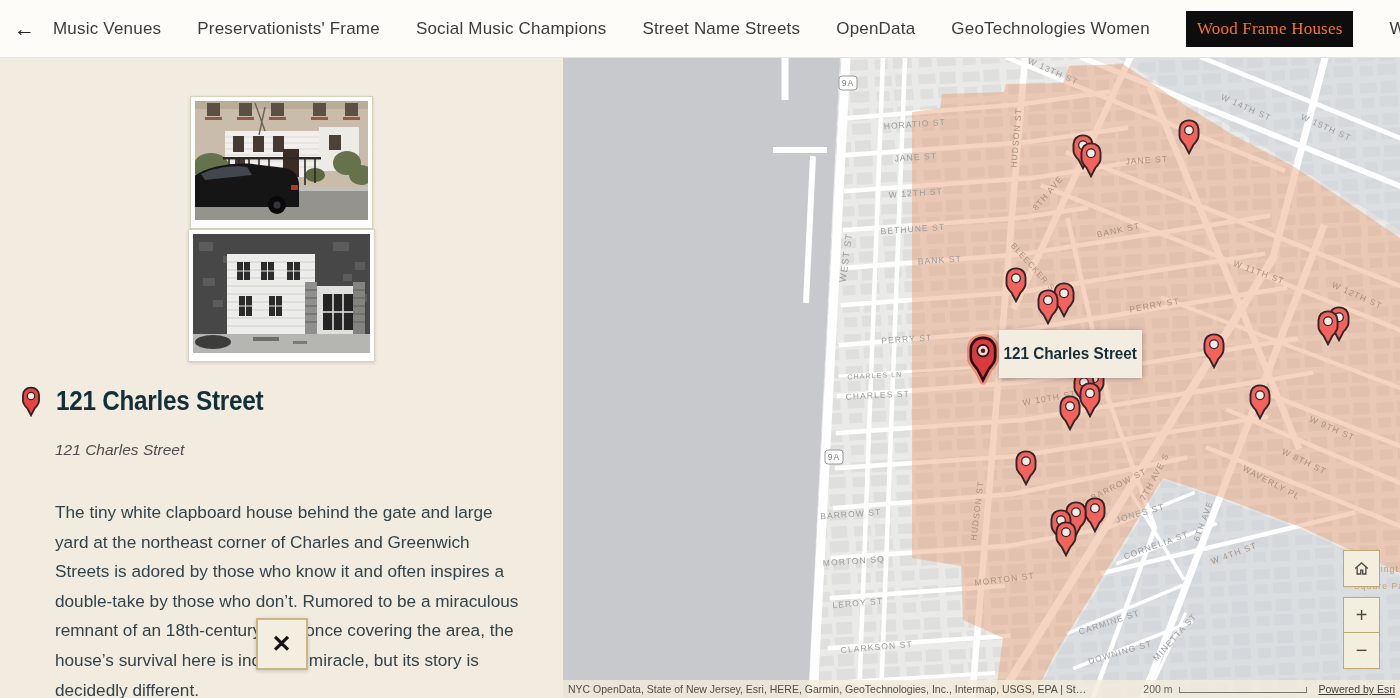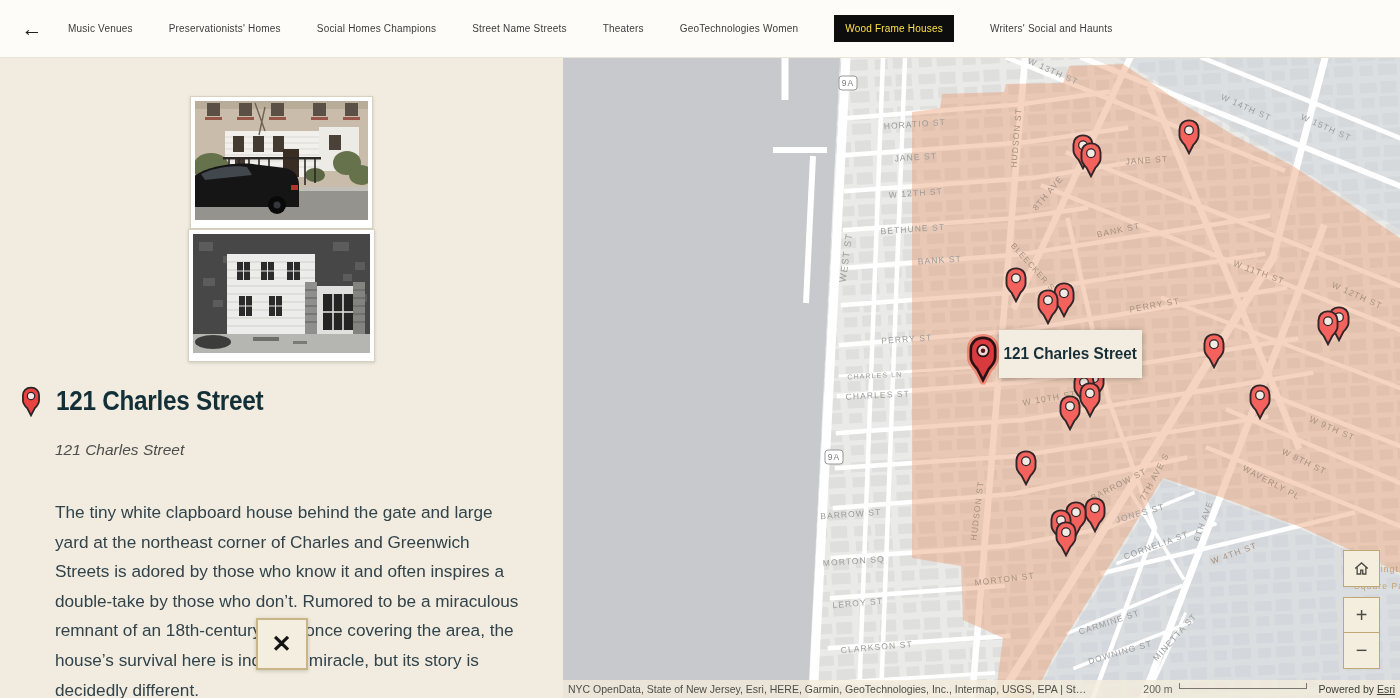--- a/index.html
+++ b/index.html
@@ -4,22 +4,22 @@
 <style>
   * { margin:0; padding:0; box-sizing:border-box; }
   html,body { width:1400px; height:698px; overflow:hidden; font-family:"Liberation Sans",sans-serif; background:#f1ecdf; }
 
   
   .topnav { position:absolute; left:0; top:0; width:1400px; height:58px; background:#fdfcf8;
             border-bottom:1px solid #e8e4d8; display:flex; align-items:center; z-index:30; }
   .back-btn { background:none; border:none; font-size:21px; color:#222; margin:0 0 0 14px; width:36px;
               cursor:pointer; line-height:1; }
   .nav-items { display:flex; align-items:center; gap:36px; margin-left:18px; }
-  .nav-item { font-size:10px; color:#3c3c3c; white-space:nowrap; cursor:pointer; letter-spacing:.2px;text-align:center; }
-  .nav-item.active { background:#0d0d0d; color:#fde047; padding:8px 11px; }
+  .nav-item { font-size:17px; color:#3c3c3c; white-space:nowrap; cursor:pointer; letter-spacing:.2px;text-align:center; }
+  .nav-item.active { background:#0d0d0d; color:#f97316; padding:8px 11px;font-family:Liberation Serif, serif; }
 
   
   .panel { position:absolute; left:0; top:58px; width:563px; height:640px; background:#f1ecdf; z-index:10; }
   .photos { position:absolute; left:0; top:38px; width:563px; display:flex; flex-direction:column; align-items:center; }
   .photo { background:#fff; padding:4px; border:1px solid #d8d1c0; box-shadow:0 1px 3px rgba(0,0,0,.15); }
   .photo + .photo { margin-top:0; }
   .heading-row { position:absolute; left:20px; top:328px; display:flex; align-items:center; }
   .page-title { font-size:27px; font-weight:bold; color:#132f38; letter-spacing:-.3px; margin-left:14px;
                 transform:scaleX(.9); transform-origin:left center; white-space:nowrap; }
   .subtitle { position:absolute; left:55px; top:383px; font-style:italic; font-size:15.5px; color:#4e4e4e; }
@@ -42,37 +42,37 @@
   .ctrl { position:absolute; background:#f3eedd; border:1px solid #bda876; color:#4c4c45; cursor:pointer;
           display:flex; align-items:center; justify-content:center; z-index:7; }
   .home-btn { left:780px; top:492px; width:37px; height:37px; }
   .zoomstack { position:absolute; left:780px; top:539px; width:37px; z-index:7; display:flex; flex-direction:column; }
   .zoomstack .ctrl { position:static; width:37px; height:36px; font-size:20px; font-weight:normal; }
   .zoomstack .ctrl + .ctrl { border-top:none; }
 
   .attrib { position:absolute; left:0; bottom:0; width:837px; height:18px; background:rgba(242,236,219,.8);
             display:flex; align-items:center; font-size:10.5px; color:#4e4e48; padding:0 5px; z-index:8; }
   .attrib .sources { flex:0 1 auto; white-space:nowrap; overflow:hidden; }
-  .attrib .scalewrap { margin-left:auto; display:flex; gap:6px; color:#63635d; }
+  .attrib .scalewrap { margin-left:auto; display:flex; align-items:flex-end; gap:6px; color:#63635d; }
   .scalebar { width:128px; height:6px; border-left:1px solid #77776f; border-right:1px solid #77776f;
               border-bottom:1px solid #77776f; margin-bottom:2px; }
-  .powered { margin-left:12px; color:#3e3e38; white-space:nowrap; }
+  .powered { margin-left:12px; color:#3e3e38; white-space:nowrap;text-decoration:underline; }
   .powered a { color:#3e3e38; text-decoration:underline; cursor:pointer; }
 </style>
 </head>
 <body>
 
 <nav class="topnav">
   <button class="back-btn">←</button>
   <div class="nav-items" id="nav-items">
       <span class="nav-item">Music Venues</span>
-      <span class="nav-item">Preservationists' Homes</span>
-      <span class="nav-item">Social Homes Champions</span>
+      <span class="nav-item">Preservationists' Frame</span>
+      <span class="nav-item">Social Music Champions</span>
       <span class="nav-item">Street Name Streets</span>
-      <span class="nav-item">Theaters</span>
+      <span class="nav-item">OpenData</span>
       <span class="nav-item">GeoTechnologies Women</span>
       <span class="nav-item active">Wood Frame Houses</span>
       <span class="nav-item">Writers' Social and Haunts</span>
     </div>
 </nav>
 
 <aside class="panel">
   <div class="photos">
     <figure class="photo">
       <svg width="173" height="119" viewBox="0 0 173 119">

